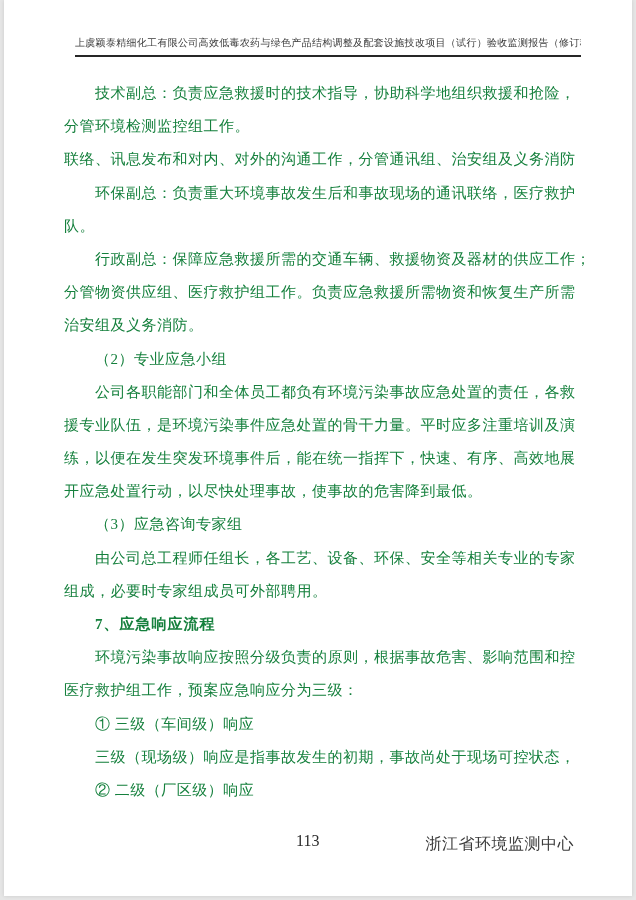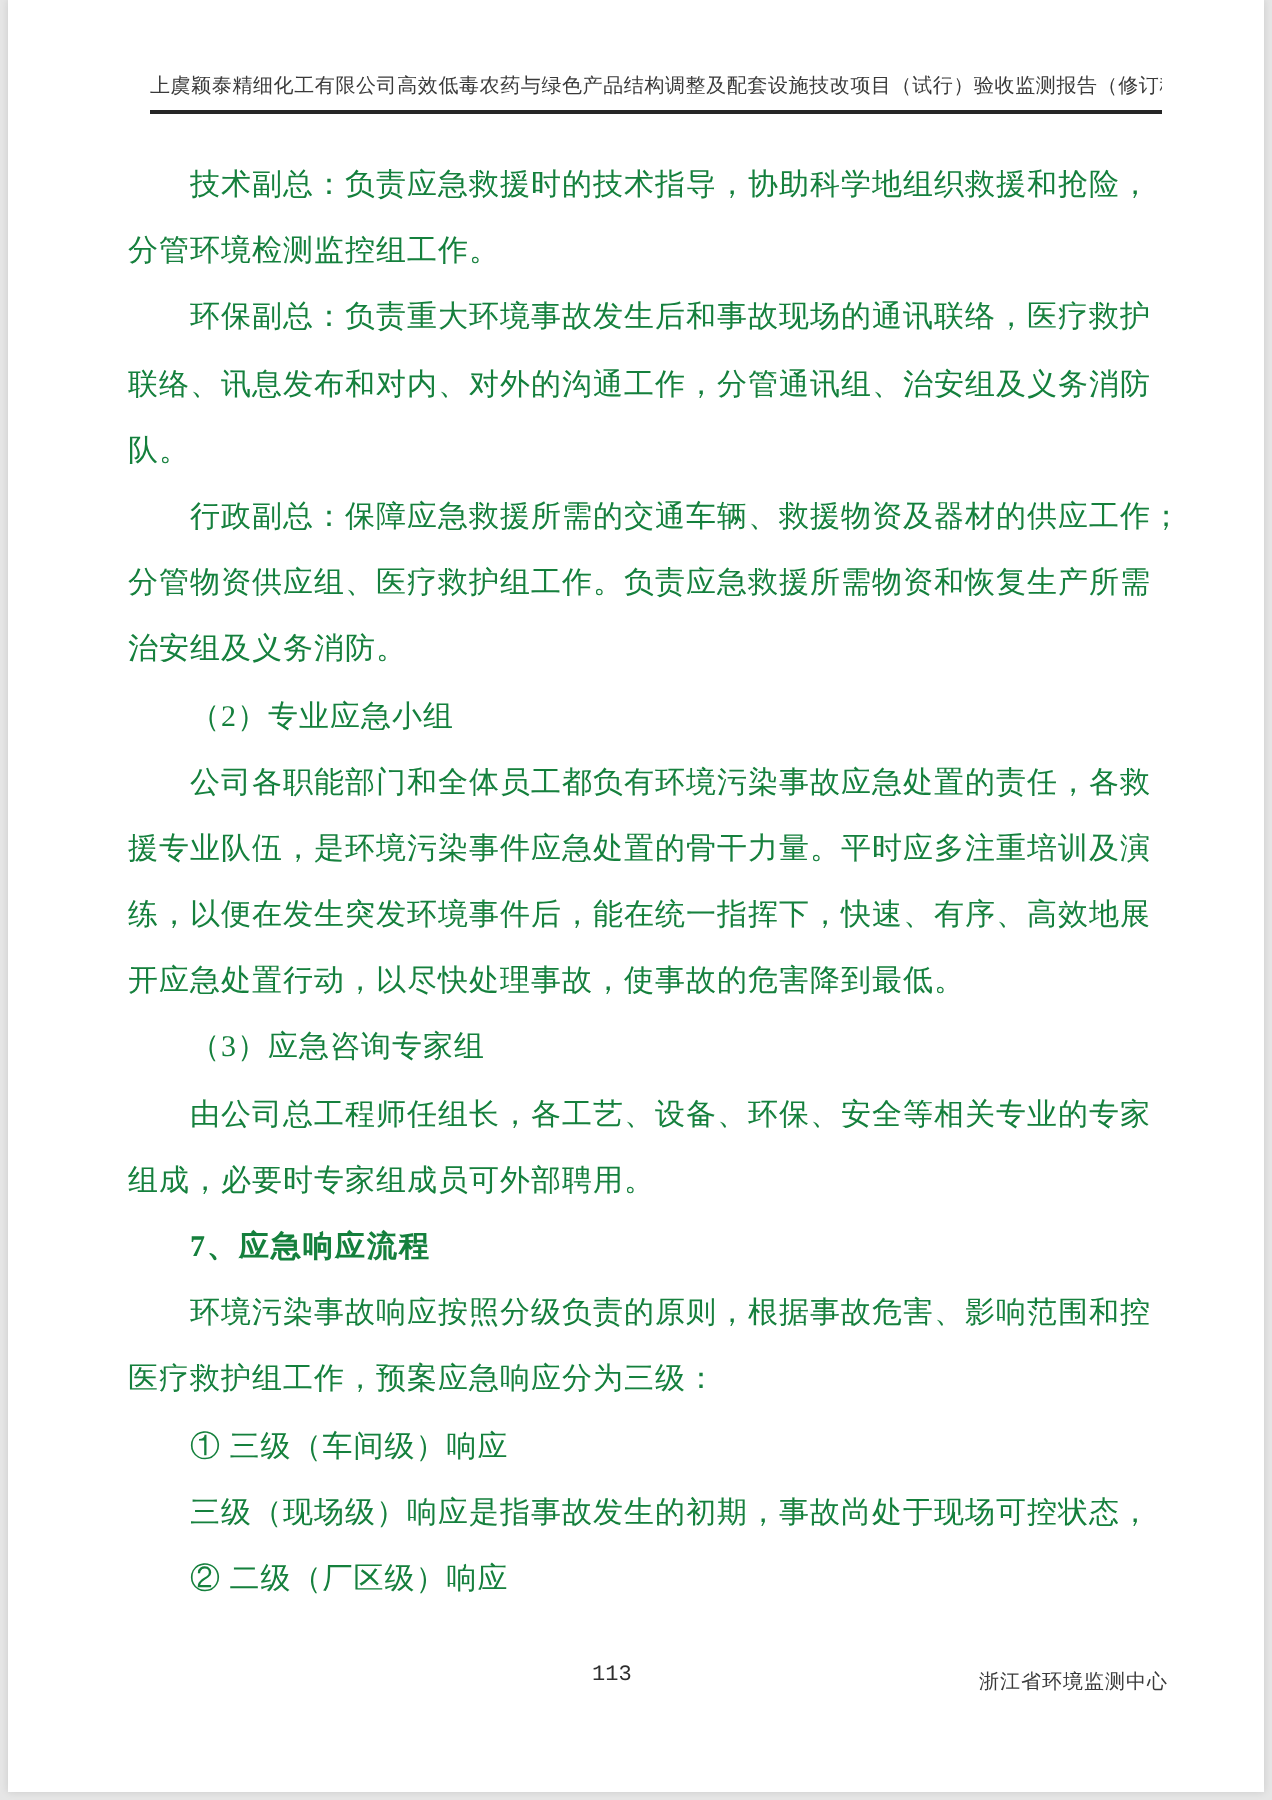--- a/index.html
+++ b/index.html
@@ -61,48 +61,48 @@
     position: absolute;
     top: 832px;
     left: 60px;
     width: 520px;
     height: 20px;
   }
   .page-number {
     position: absolute;
     left: 232px;
     top: 0;
-    font-size: 11px;
+    font-size: 16px;
     color: #2d2d2d;
-    font-family: Liberation Mono, monospace;
+    font-family: Liberation Serif, serif;
   }
   .footer-org {
     position: absolute;
-    right: 0;
+    right: 10px;
     top: 2px;
-    font-size: 10px;
+    font-size: 16px;
     color: #3a3a3a;
     letter-spacing: 0.5px;
     filter: blur(0.3px);
   }
 </style>
 </head>
 <body>
 
 <div class="page">
 
   <div class="header">
     <div class="header-text">上虞颖泰精细化工有限公司高效低毒农药与绿色产品结构调整及配套设施技改项目（试行）验收监测报告（修订稿）</div>
   </div>
 
   <div class="content" id="content">
       <div class="line indent">技术副总：负责应急救援时的技术指导，协助科学地组织救援和抢险，</div>
       <div class="line">分管环境检测监控组工作。</div>
+      <div class="line">联络、讯息发布和对内、对外的沟通工作，分管通讯组、治安组及义务消防</div>
       <div class="line indent">环保副总：负责重大环境事故发生后和事故现场的通讯联络，医疗救护</div>
-      <div class="line">联络、讯息发布和对内、对外的沟通工作，分管通讯组、治安组及义务消防</div>
       <div class="line">队。</div>
       <div class="line indent">行政副总：保障应急救援所需的交通车辆、救援物资及器材的供应工作；</div>
       <div class="line">分管物资供应组、医疗救护组工作。负责应急救援所需物资和恢复生产所需</div>
       <div class="line">治安组及义务消防。</div>
       <div class="line indent">（2）专业应急小组</div>
       <div class="line indent">公司各职能部门和全体员工都负有环境污染事故应急处置的责任，各救</div>
       <div class="line">援专业队伍，是环境污染事件应急处置的骨干力量。平时应多注重培训及演</div>
       <div class="line">练，以便在发生突发环境事件后，能在统一指挥下，快速、有序、高效地展</div>
       <div class="line">开应急处置行动，以尽快处理事故，使事故的危害降到最低。</div>
       <div class="line indent">（3）应急咨询专家组</div>

